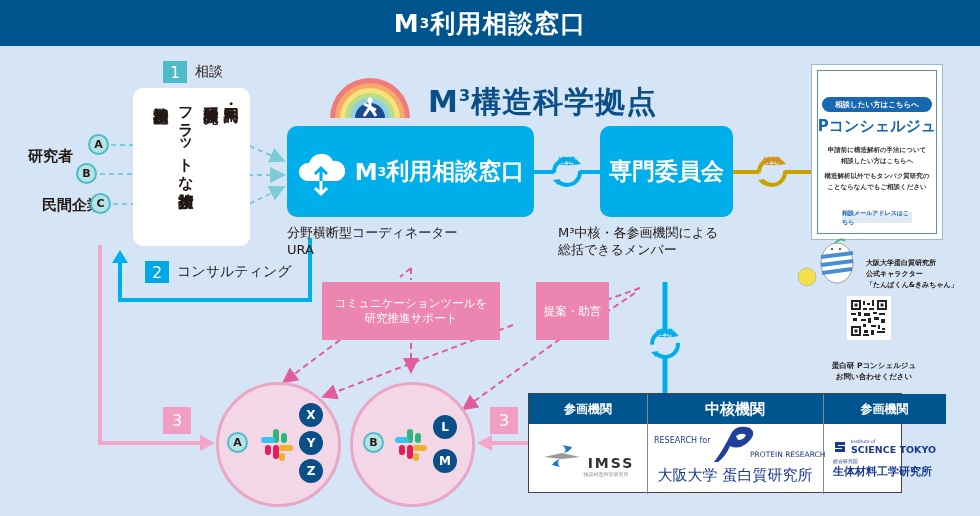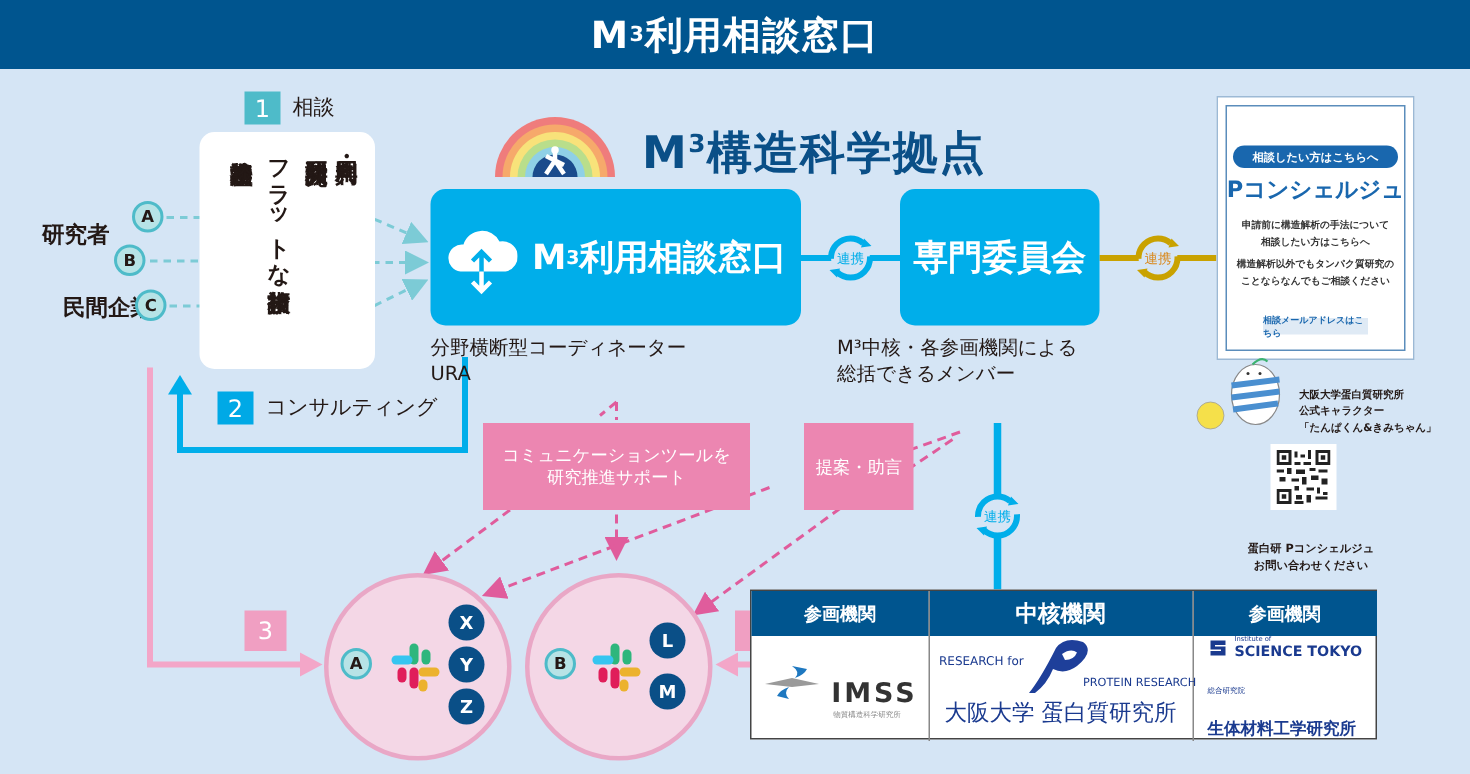--- a/index.html
+++ b/index.html
@@ -25,37 +25,37 @@
   .person-label { font-size: 15px; font-weight: bold; }
 
   .blue-box { background: #00aeea; border-radius: 10px; color: #fff; display: flex; align-items: center; justify-content: center; font-weight: bold; }
   #main-window { left: 287px; top: 126px; width: 247px; height: 91px; font-size: 23px; }
   #committee { left: 600px; top: 126px; width: 133px; height: 91px; font-size: 23px; }
 
   .caption { text-align: left; font-size: 13px; line-height: 17px; }
 
   #hub-title { left: 428px; top: 82px; font-size: 30px; font-weight: bold; color: #0a4f87; letter-spacing: 1px; }
 
-  .link-badge { position: absolute; width: 34px; height: 34px; display: flex; align-items: center; justify-content: center; font-size: 9px; font-weight: normal; }
+  .link-badge { position: absolute; width: 34px; height: 34px; display: flex; justify-content: center; font-size: 9px; font-weight: bold; }
 
   .pink-box { background: #ec86b1; color: #fff; display: flex; align-items: center; justify-content: center; text-align: center; font-size: 11.5px; line-height: 15px; }
 
   #pcon-card { left: 811px; top: 64px; width: 132px; height: 176px; background: #fff; border: 1px solid #9cb9d5; }
   #pcon-card .inner { position: absolute; left: 5px; top: 5px; right: 5px; bottom: 5px; border: 1px solid #5b8dbb; }
   .pcon-pill { position: absolute; left: 10px; right: 10px; top: 32px; height: 15px; background: #1967ae; color: #fff; border-radius: 8px; font-size: 7.5px; display: flex; align-items: center; justify-content: center; font-weight: bold; }
   .pcon-title { position: absolute; left: 0; right: 0; top: 52px; text-align: center; color: #1967ae; font-size: 15px; font-weight: bold; }
   .pcon-text { position: absolute; left: 4px; right: 4px; text-align: center; font-size: 6.5px; line-height: 11px; font-weight: bold; color: #333; }
   .pcon-mailbox { position: absolute; left: 30px; right: 30px; top: 147px; height: 11px; background: #dfeaf5; color: #1967ae; font-size: 6px; display: flex; align-items: center; justify-content: center; font-weight: bold; }
   .pcon-email { position: absolute; left: 0; right: 0; top: 163px; text-align: center; color: #1967ae; font-size: 8.5px; font-weight: bold; }
 
   .char-caption { left: 866px; top: 258px; font-size: 7px; line-height: 11px; font-weight: bold; }
   #qr { left: 847px; top: 296px; width: 44px; height: 44px; background: #fff; padding: 4px; }
   .qr-caption { left: 820px; top: 360px; width: 108px; text-align: center; font-size: 7.5px; font-weight: bold; line-height: 11px; }
 
-  #inst-table { left: 500px; top: 393px; width: 418px; height: 100px; background: #fff; border: 1px solid #444; padding-left: 40px; }
+  #inst-table { left: 528px; top: 393px; width: 374px; height: 100px; background: #fff; border: 1px solid #444; padding-left: 40px; }
   .inst-head { position: absolute; top: 0; height: 30px; background: #00558f; color: #fff; font-weight: bold; display: flex; align-items: center; justify-content: center; }
   .inst-body { position: absolute; top: 30px; height: 69px; display: flex; align-items: center; justify-content: center; flex-direction: column; }
   .vsep { position: absolute; top: 0; width: 1px; height: 100px; background: #888; }
 
   .group-circle { position: absolute; width: 125px; height: 125px; border-radius: 50%; background: #f4d7e6; border: 3px solid #e9a7c6; }
   .num3 { position: absolute; width: 28px; height: 27px; background: #f09fc2; color: #fff; font-size: 16px; display: flex; align-items: center; justify-content: center; }
 
   .slack { position: absolute; width: 36px; height: 36px; }
 </style>
 </head>
@@ -333,38 +333,38 @@
   <div class="vsep" style="left:118px;"></div>
   <div class="vsep" style="left:294px;"></div>
 
   <div class="inst-body" style="left:0;width:118px;">
     <div style="display:flex;align-items:center;gap:6px;">
       <svg width="40" height="26" viewBox="0 0 40 26">
         <path d="M2,14 L20,10 L38,14 L20,16 z" fill="#9a9a9a"></path>
         <path d="M20,2 Q26,6 22,10 Q28,8 30,4" fill="#1e78c0"></path>
         <path d="M18,24 Q14,20 18,16 Q12,18 10,22" fill="#1e78c0"></path>
       </svg>
-      <span style="font-size:18px;font-weight:bold;color:#333;letter-spacing:2px;margin-top:14px;">IMSS</span>
+      <span style="font-size:14px;font-weight:bold;color:#333;letter-spacing:2px;margin-top:14px;">IMSS</span>
     </div>
     <div style="font-size:5px;color:#888;margin-left:36px;">物質構造科学研究所</div>
   </div>
 
   <div class="inst-body" style="left:118px;width:176px;">
     <div style="position:relative;width:170px;height:32px;">
       <span style="position:absolute;left:4px;top:4px;font-size:8px;color:#1a3a8f;">RESEARCH for</span>
       <svg style="position:absolute;left:62px;top:-6px;" width="44" height="38" viewBox="0 0 44 38">
         <path d="M2,36 Q10,26 20,6 Q26,-2 38,2 Q46,8 34,18 Q26,24 18,20 Q14,30 6,36 z" fill="#1e3f9a"></path>
         <path d="M24,10 Q30,6 34,9 Q32,14 26,14 z" fill="#fff"></path>
       </svg>
       <span style="position:absolute;left:100px;top:18px;font-size:7.5px;color:#1a3a8f;white-space:nowrap;">PROTEIN RESEARCH</span>
     </div>
     <div style="font-size:15px;color:#1a3a8f;margin-top:2px;">大阪大学 蛋白質研究所</div>
   </div>
 
-  <div class="inst-body" style="left:294px;width:123px;align-items:flex-start;padding-left:10px;justify-content:space-between;">
+  <div class="inst-body" style="left:294px;width:123px;align-items:flex-start;padding-left:10px;">
     <div style="display:flex;align-items:center;gap:4px;">
       <svg width="14" height="14" viewBox="0 0 14 14">
         <path d="M2,2 L12,2 L12,5 L5,5 L5,6 L12,6 L12,12 L2,12 L2,9 L9,9 L9,8 L2,8 z" fill="#1a3a8f"></path>
       </svg>
       <div>
         <div style="font-size:4.5px;color:#1a3a8f;">Institute of</div>
         <div style="font-size:9.5px;font-weight:bold;color:#1a3a8f;">SCIENCE TOKYO</div>
       </div>
     </div>
     <div style="font-size:5px;color:#1a3a8f;margin-top:3px;">総合研究院</div>

